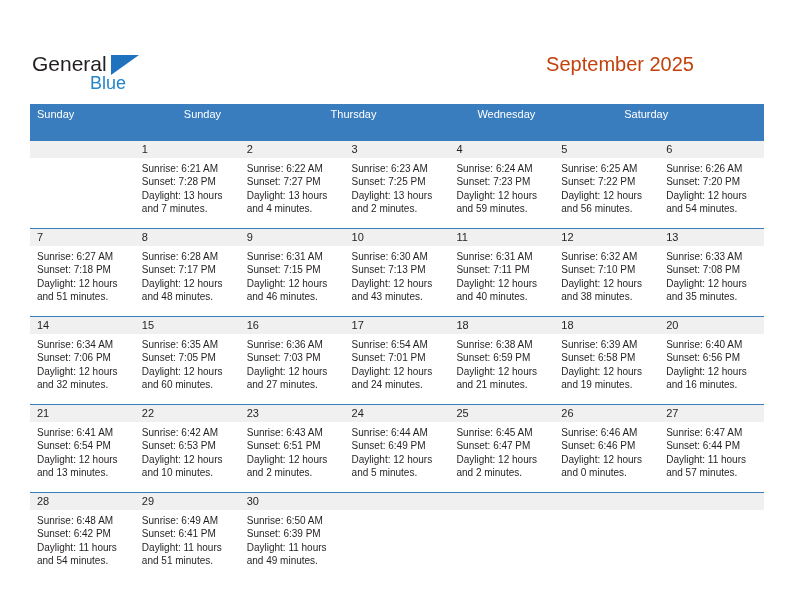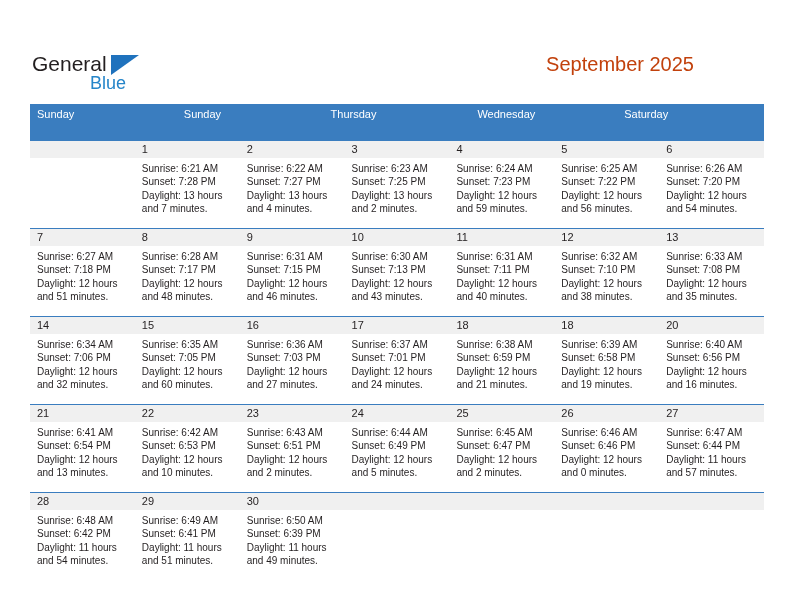--- a/index.html
+++ b/index.html
@@ -327,21 +327,21 @@
             <div class="day-lines">
               <div class="day-line">Sunrise: 6:36 AM</div>
               <div class="day-line">Sunset: 7:03 PM</div>
               <div class="day-line">Daylight: 12 hours</div>
               <div class="day-line">and 27 minutes.</div>
             </div>
           </div>
           <div class="day-cell">
             <div class="day-number-band">17</div>
             <div class="day-lines">
-              <div class="day-line">Sunrise: 6:37 AM</div>
+              <div class="day-line">Sunrise: 6:54 AM</div>
               <div class="day-line">Sunset: 7:01 PM</div>
               <div class="day-line">Daylight: 12 hours</div>
               <div class="day-line">and 24 minutes.</div>
             </div>
           </div>
           <div class="day-cell">
             <div class="day-number-band">18</div>
             <div class="day-lines">
               <div class="day-line">Sunrise: 6:38 AM</div>
               <div class="day-line">Sunset: 6:59 PM</div>

